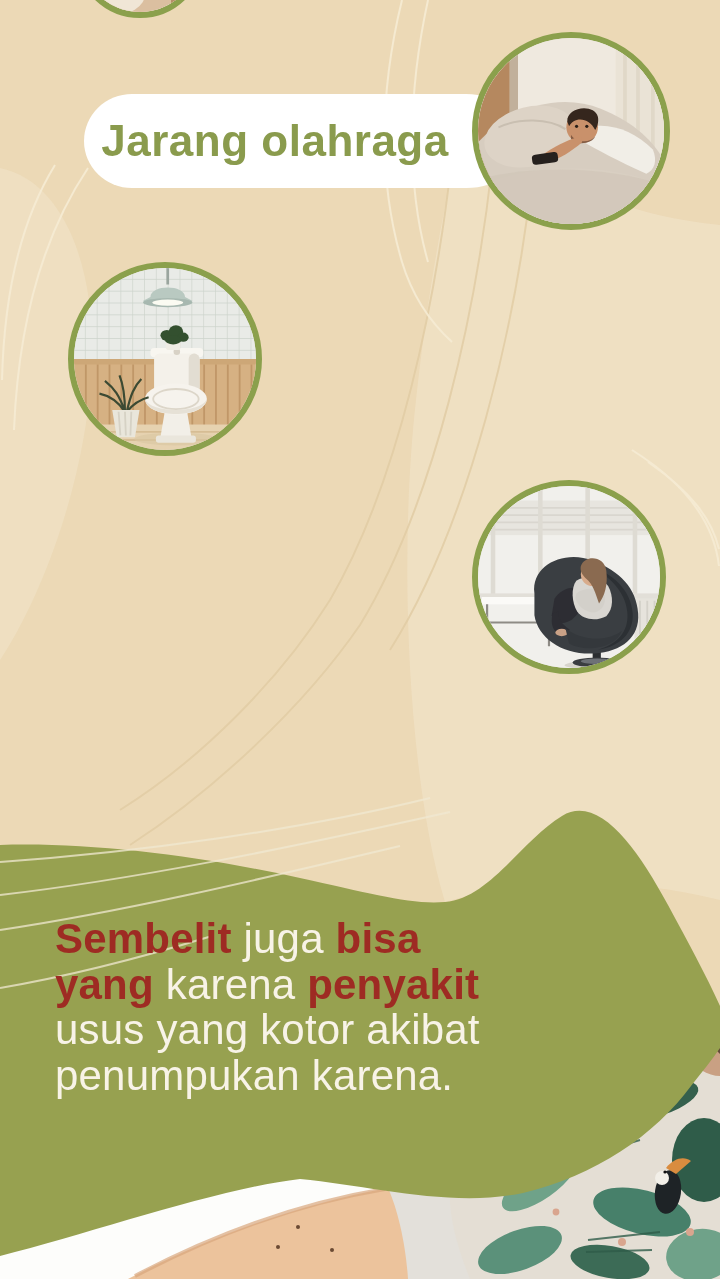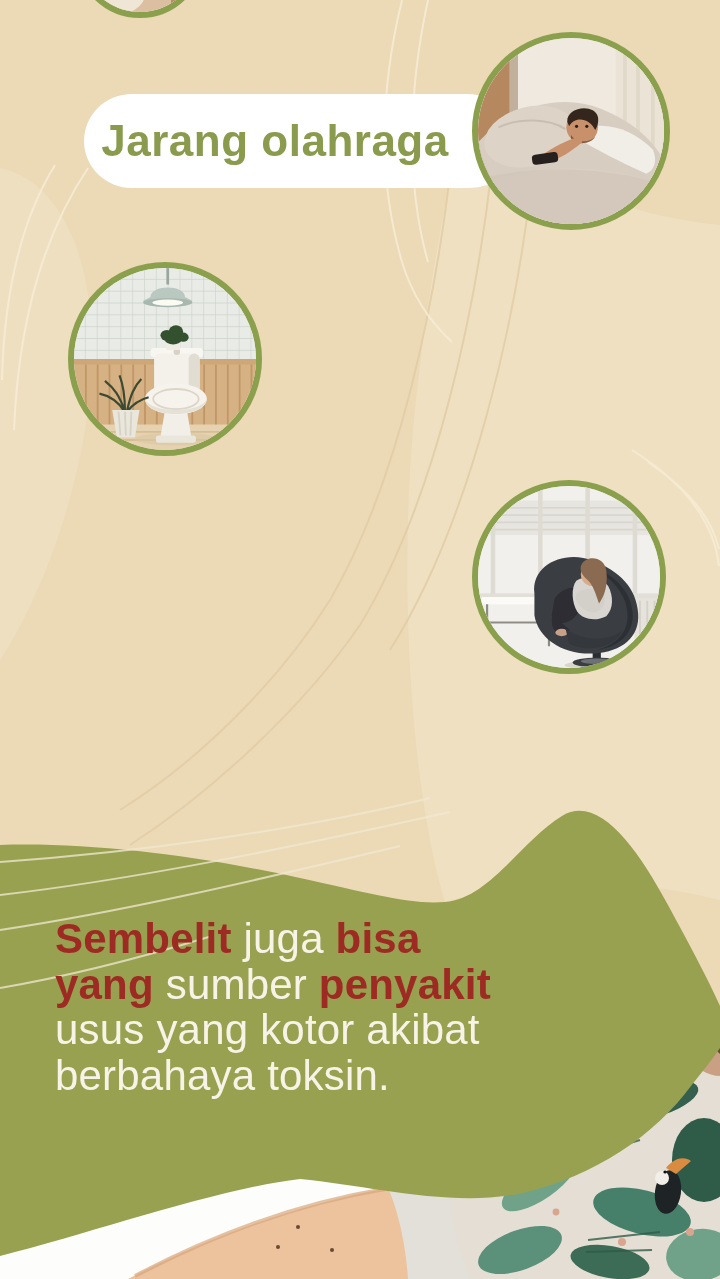--- a/index.html
+++ b/index.html
@@ -274,18 +274,18 @@
       <path d="M 108,104 C 120,97 135,99 143,110 C 149,121 149,135 141,143 C 130,149 115,147 109,138 C 103,128 102,112 108,104 Z" fill="#d9d6d1"></path>
       <path d="M 108,118 C 118,111 131,111 139,120 C 141,128 137,137 128,139 C 117,139 109,131 107,123 Z" fill="#d3d0ca"></path>
       <circle cx="126" cy="97" r="13" fill="#d8ab8b"></circle>
       <path d="M 113,88 C 118,75 139,77 141,93 C 143,109 139,121 133,129 C 129,118 127,108 118,101 C 114,97 112,93 113,88 Z" fill="#8a6a50"></path>
       <path d="M 96,156 C 112,170 142,172 158,159 C 152,177 120,184 100,173 Z" fill="#34383c"></path>
     </svg>
   </div>
 
   <div class="callout">
       <div class="cl"><span class="red">Sembelit</span><span class="cream"> juga </span><span class="red">bisa</span></div>
-      <div class="cl"><span class="red">yang</span><span class="cream"> sumber </span><span class="red">penyakit</span></div>
+      <div class="cl"><span class="red">yang</span><span class="cream"> karena </span><span class="red">penyakit</span></div>
       <div class="cl"><span class="cream">usus yang kotor akibat</span></div>
-      <div class="cl"><span class="cream">berbahaya toksin.</span></div>
+      <div class="cl"><span class="cream">penumpukan karena.</span></div>
     </div>
 
 </div>
 
 </body></html>

